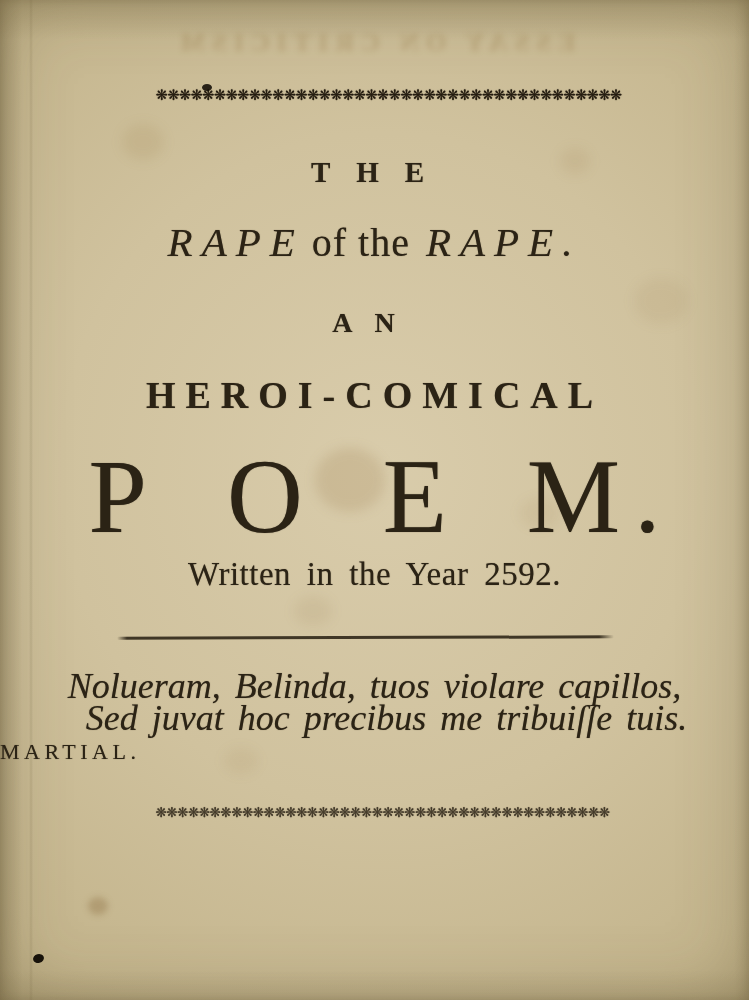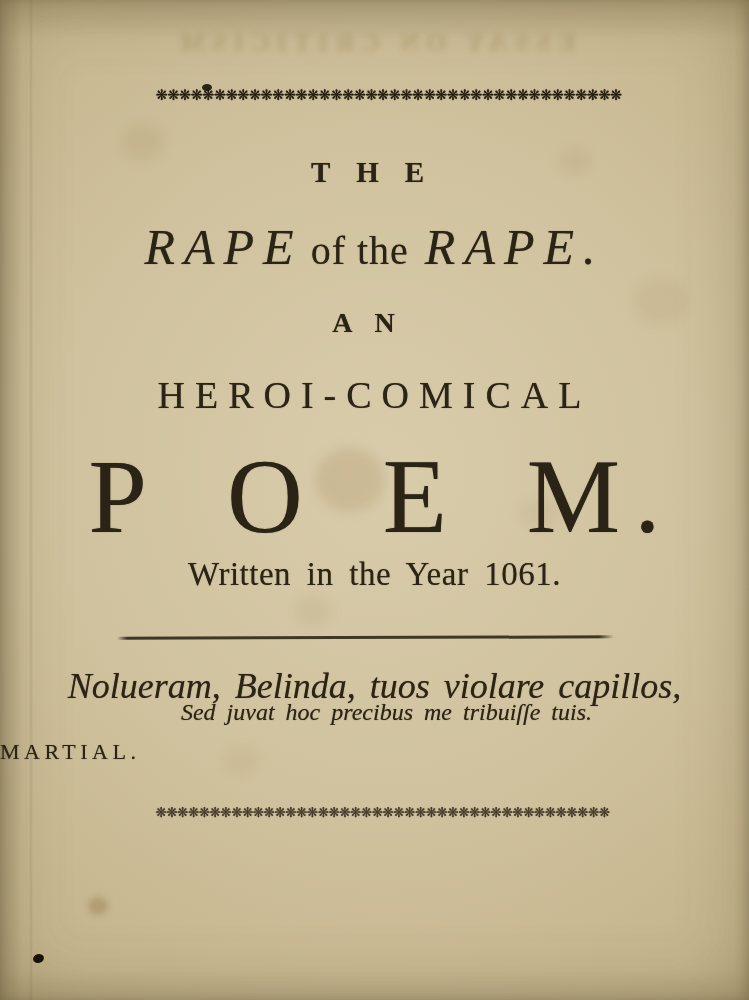--- a/index.html
+++ b/index.html
@@ -28,34 +28,34 @@
     overflow:hidden;position:absolute;height:20px;line-height:19px;
     font-family:"DejaVu Sans",sans-serif;font-size:14.5px;letter-spacing:-0.5px;
     color:#241c10;text-shadow:0 0 1px rgba(36,28,16,.8);
     filter:blur(.3px);white-space:nowrap;text-align:center;
   }
   .ornament.top{left:116px;top:86px;width:545px;}
   .ornament.bottom{left:104px;top:803px;width:557px;font-size:13.5px;opacity:.82;}
 
   .title-the{top:158px;font-size:29px;font-weight:bold;letter-spacing:26px;margin-left:12px;}
   .title-main{top:222px;}
-  .title-main .it{font-style:italic;font-size:50px;letter-spacing:9px;}
+  .title-main .it{font-style:italic;font-size:41px;letter-spacing:9px;}
   .title-main .mid{font-size:40px;letter-spacing:1px;margin:0 12px 0 4px;text-align:right;}
   .subtitle-an{top:309px;font-size:28px;font-weight:bold;letter-spacing:22px;}
-  .subtitle-heroi{top:376px;font-size:38px;letter-spacing:10px;}
+  .subtitle-heroi{top:376px;font-size:38px;letter-spacing:10px;font-weight:bold;}
   .subtitle-poem{top:444px;font-size:105px;text-align:center;}
   .subtitle-poem .poem-word{letter-spacing:80px;margin-right:-66px;}
   .date-line{top:558px;font-size:33px;word-spacing:7px;letter-spacing:.5px;}
 
   .rule{position:absolute;left:117px;top:636px;width:497px;height:2.5px;
     background:linear-gradient(90deg,rgba(43,35,21,0) 0,#2b2315 2%,#2b2315 97%,rgba(43,35,21,0) 100%);
     opacity:.88;transform:rotate(-.15deg);border-radius:2px;}
 
   .epi1{top:668px;font-style:italic;font-size:36px;word-spacing:5px;}
-  .epi2{top:700px;font-style:italic;font-size:24px;word-spacing:5px;padding-left:24px;}
+  .epi2{top:700px;font-style:italic;font-size:36px;word-spacing:5px;padding-left:24px;}
   .attribution{top:741px;left:0;right:120px;text-align:left;font-size:22px;letter-spacing:4.5px;}
 
   .defect-dot{position:absolute;border-radius:50%;background:#17120a;}
   .defect-dot.hole{left:33px;top:954px;width:11px;height:9px;transform:rotate(-15deg);}
   .defect-dot.splotch{left:202px;top:84px;width:10px;height:7px;opacity:.9;}
 
   .stain{position:absolute;border-radius:50%;pointer-events:none;filter:blur(6px);}
   .s1{left:315px;top:448px;width:70px;height:64px;background:rgba(138,100,52,.16);}
   .s2{left:88px;top:897px;width:20px;height:18px;background:rgba(122,85,38,.28);filter:blur(3px);}
   .s3{left:122px;top:124px;width:42px;height:36px;background:rgba(147,112,61,.12);}
@@ -96,21 +96,21 @@
 </div>
 
 <div class="line ink subtitle-an">AN</div>
 
 <div class="line ink subtitle-heroi">HEROI-COMICAL</div>
 
 <div class="line ink subtitle-poem">
   <span class="poem-word">POEM</span><span>.</span>
 </div>
 
-<div class="line ink date-line">Written in the Year 1061.</div>
+<div class="line ink date-line">Written in the Year 2592.</div>
 
 <div class="rule"></div>
 
 <div class="line ink epi1">Nolueram, Belinda, tuos violare capillos,</div>
 <div class="line ink epi2">Sed juvat hoc precibus me tribuiſſe tuis.</div>
 <div class="line ink attribution">MARTIAL.</div>
 
 <div class="ornament bottom">❋❋❋❋❋❋❋❋❋❋❋❋❋❋❋❋❋❋❋❋❋❋❋❋❋❋❋❋❋❋❋❋❋❋❋❋❋❋❋❋❋❋</div>
 
 <div class="defect-dot hole"></div>

